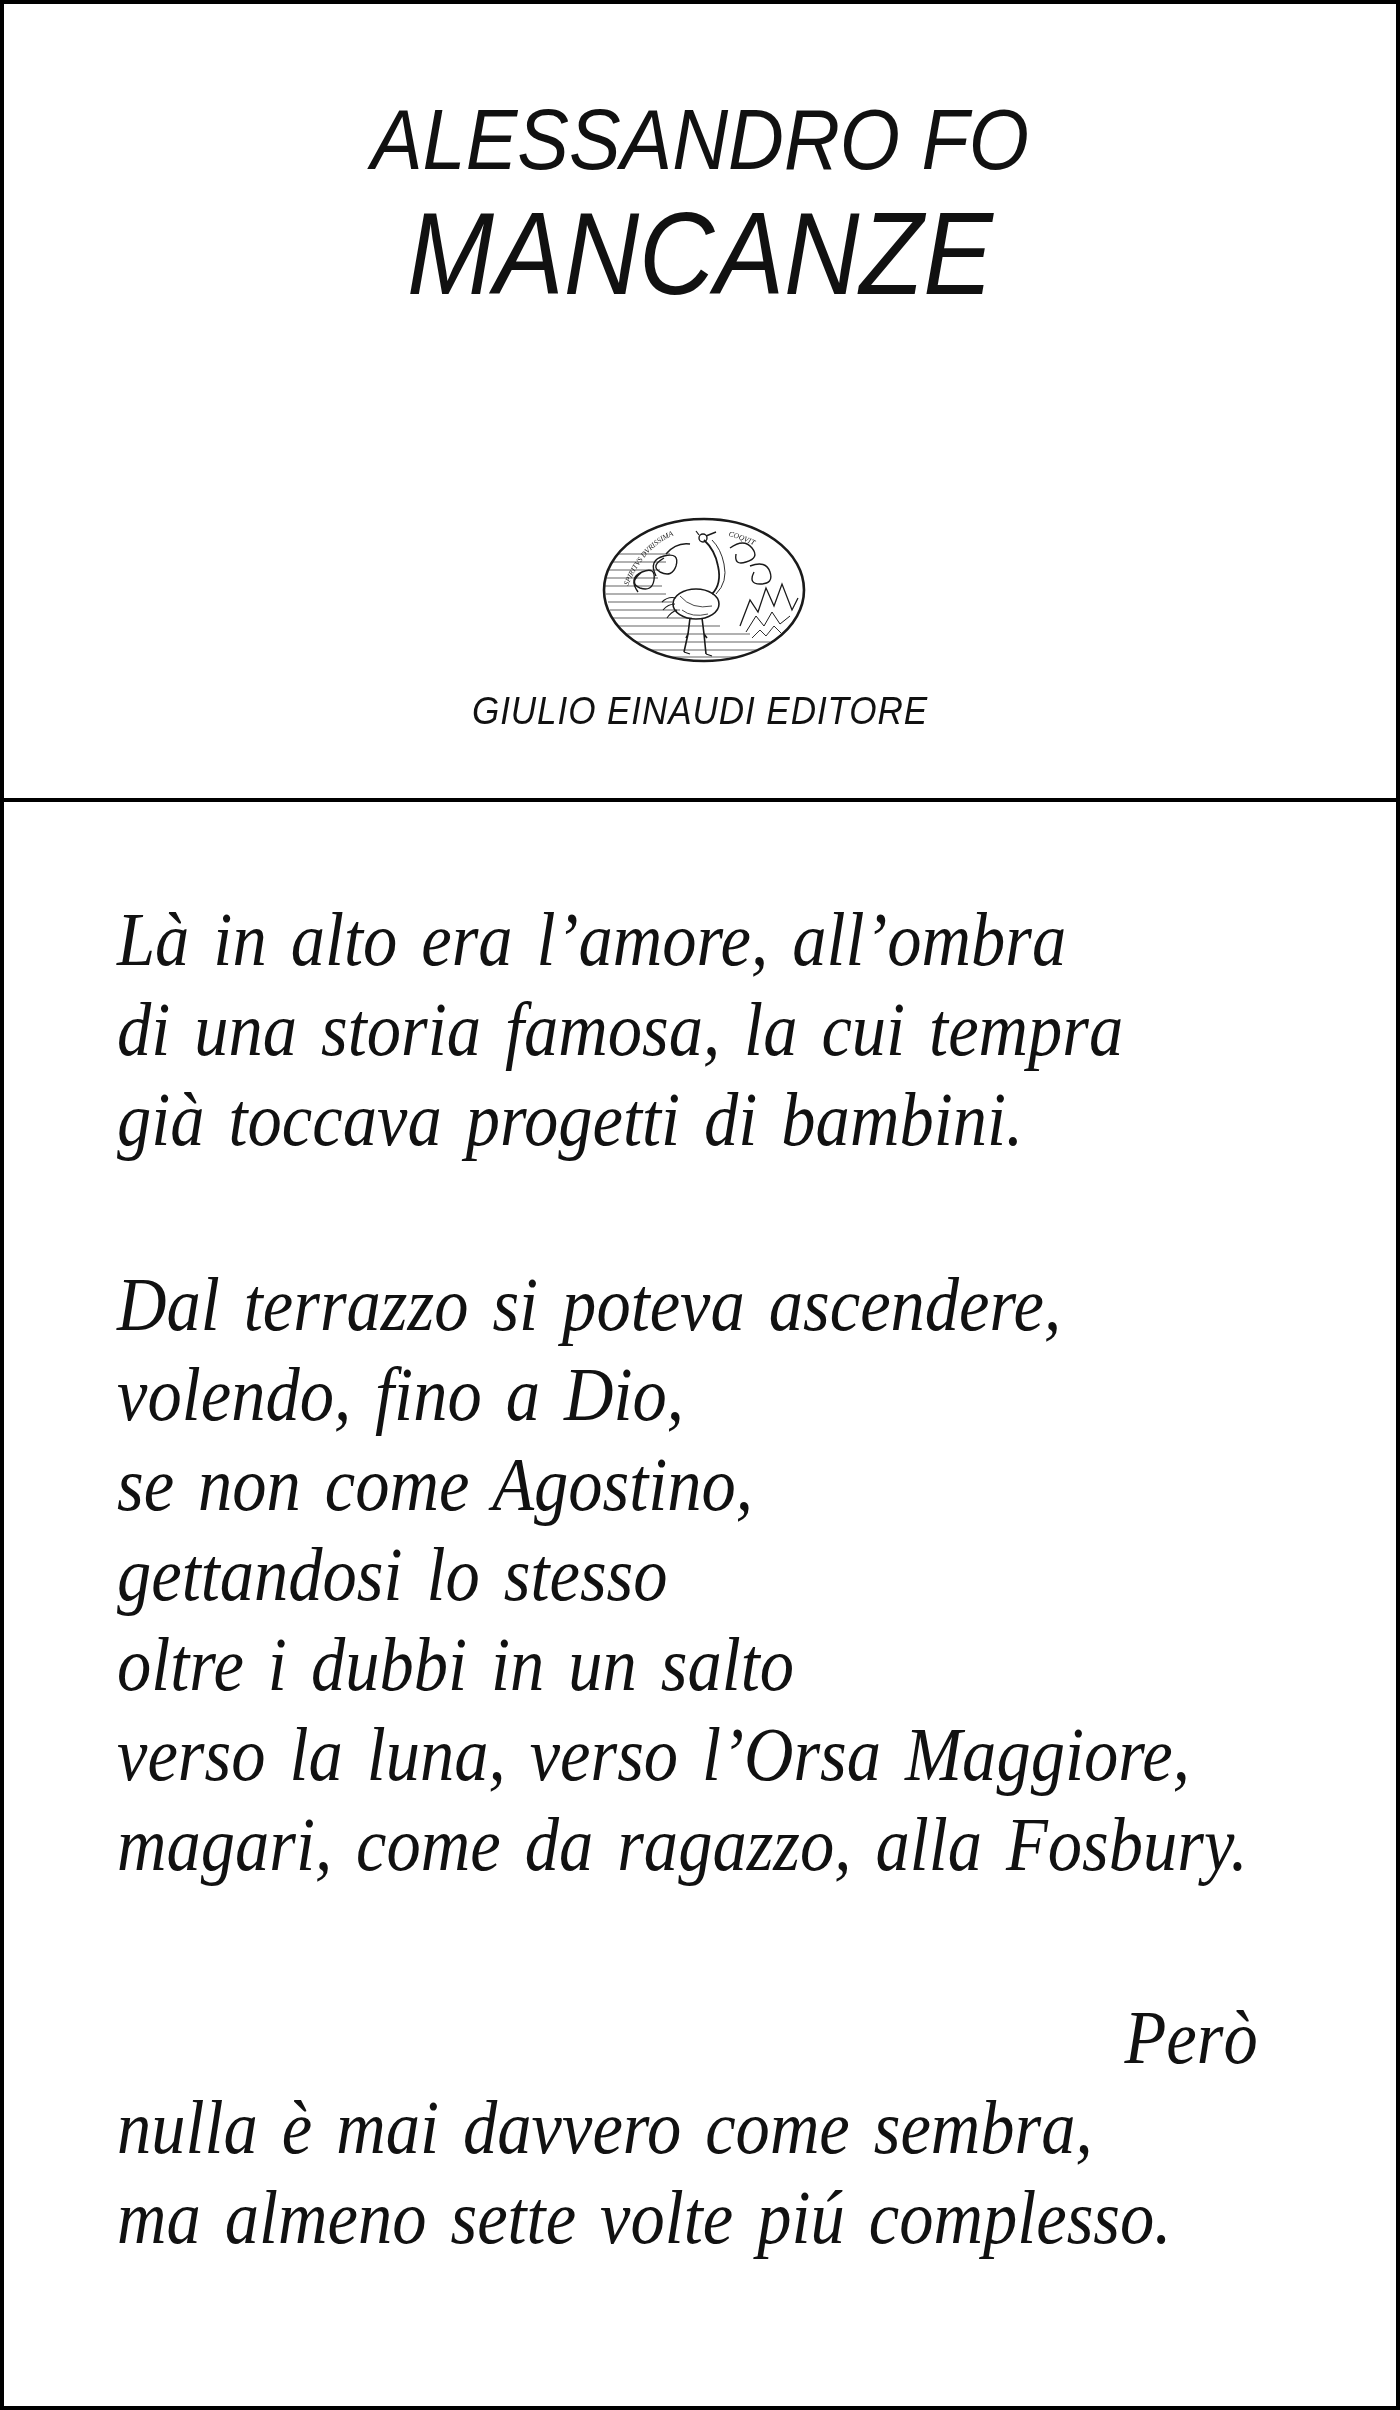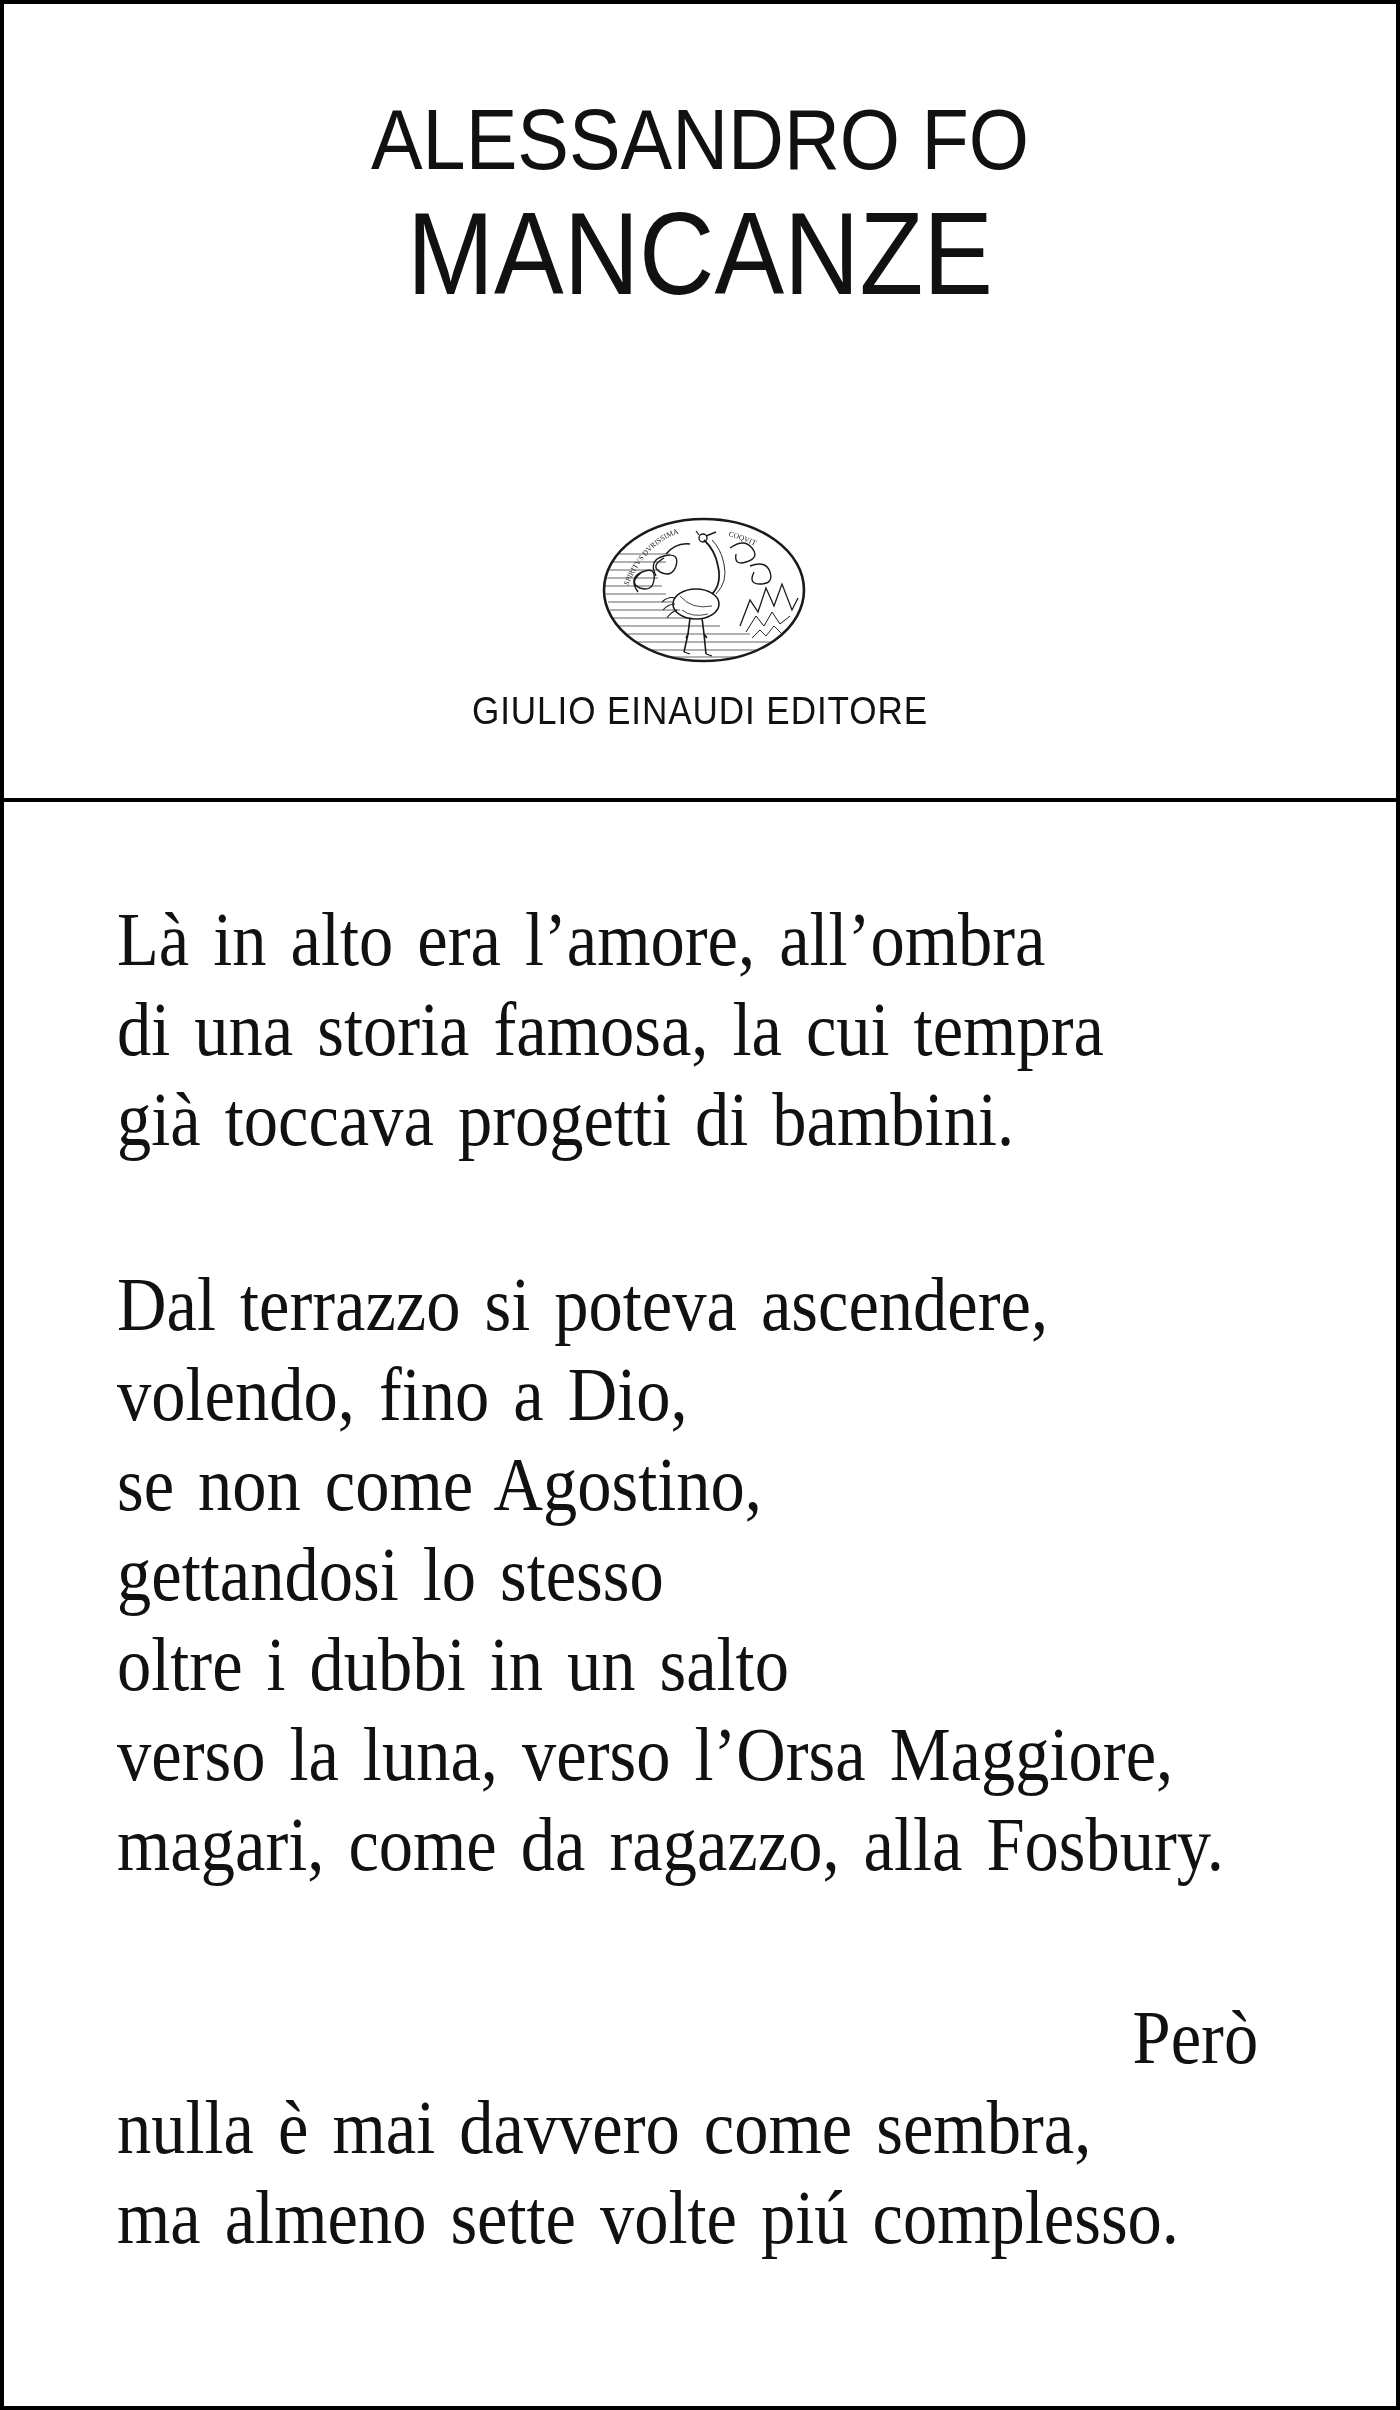--- a/index.html
+++ b/index.html
@@ -6,20 +6,21 @@
   .cover{
     position:relative;
     width:1400px;height:2410px;
     box-sizing:border-box;
     background:#ffffff;
     border:4px solid #000;
     overflow:hidden;
     margin:0 auto;
     font-family:"Liberation Sans", sans-serif;
     color:#111;
+    font-style:italic;
   }
   .line{
     position:absolute;
     white-space:nowrap;
     line-height:1;
     color:#111;
   }
   .centered{
     left:0;right:0;
     text-align:center;

